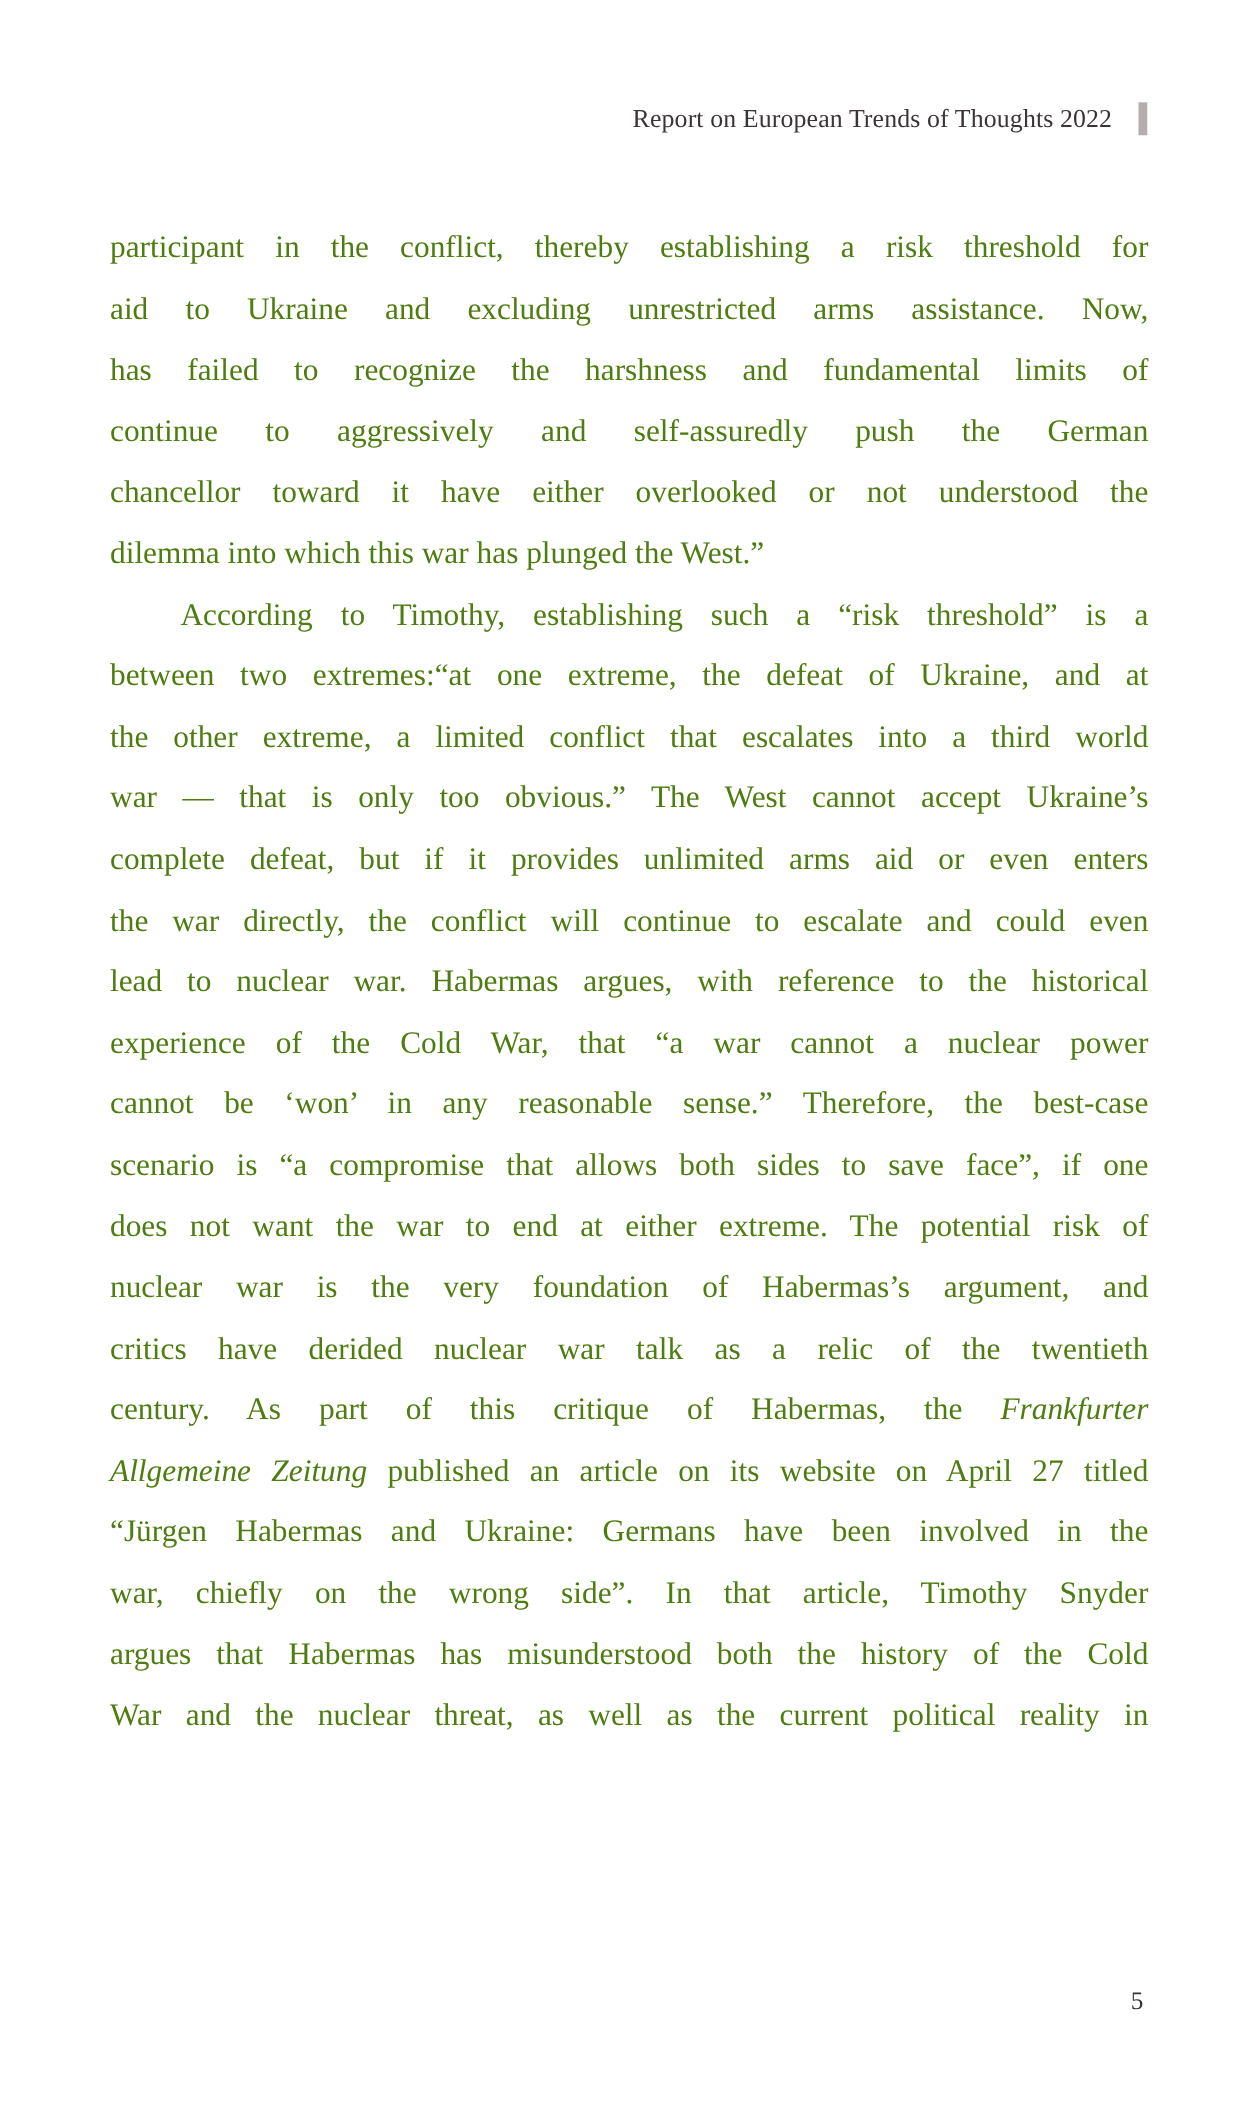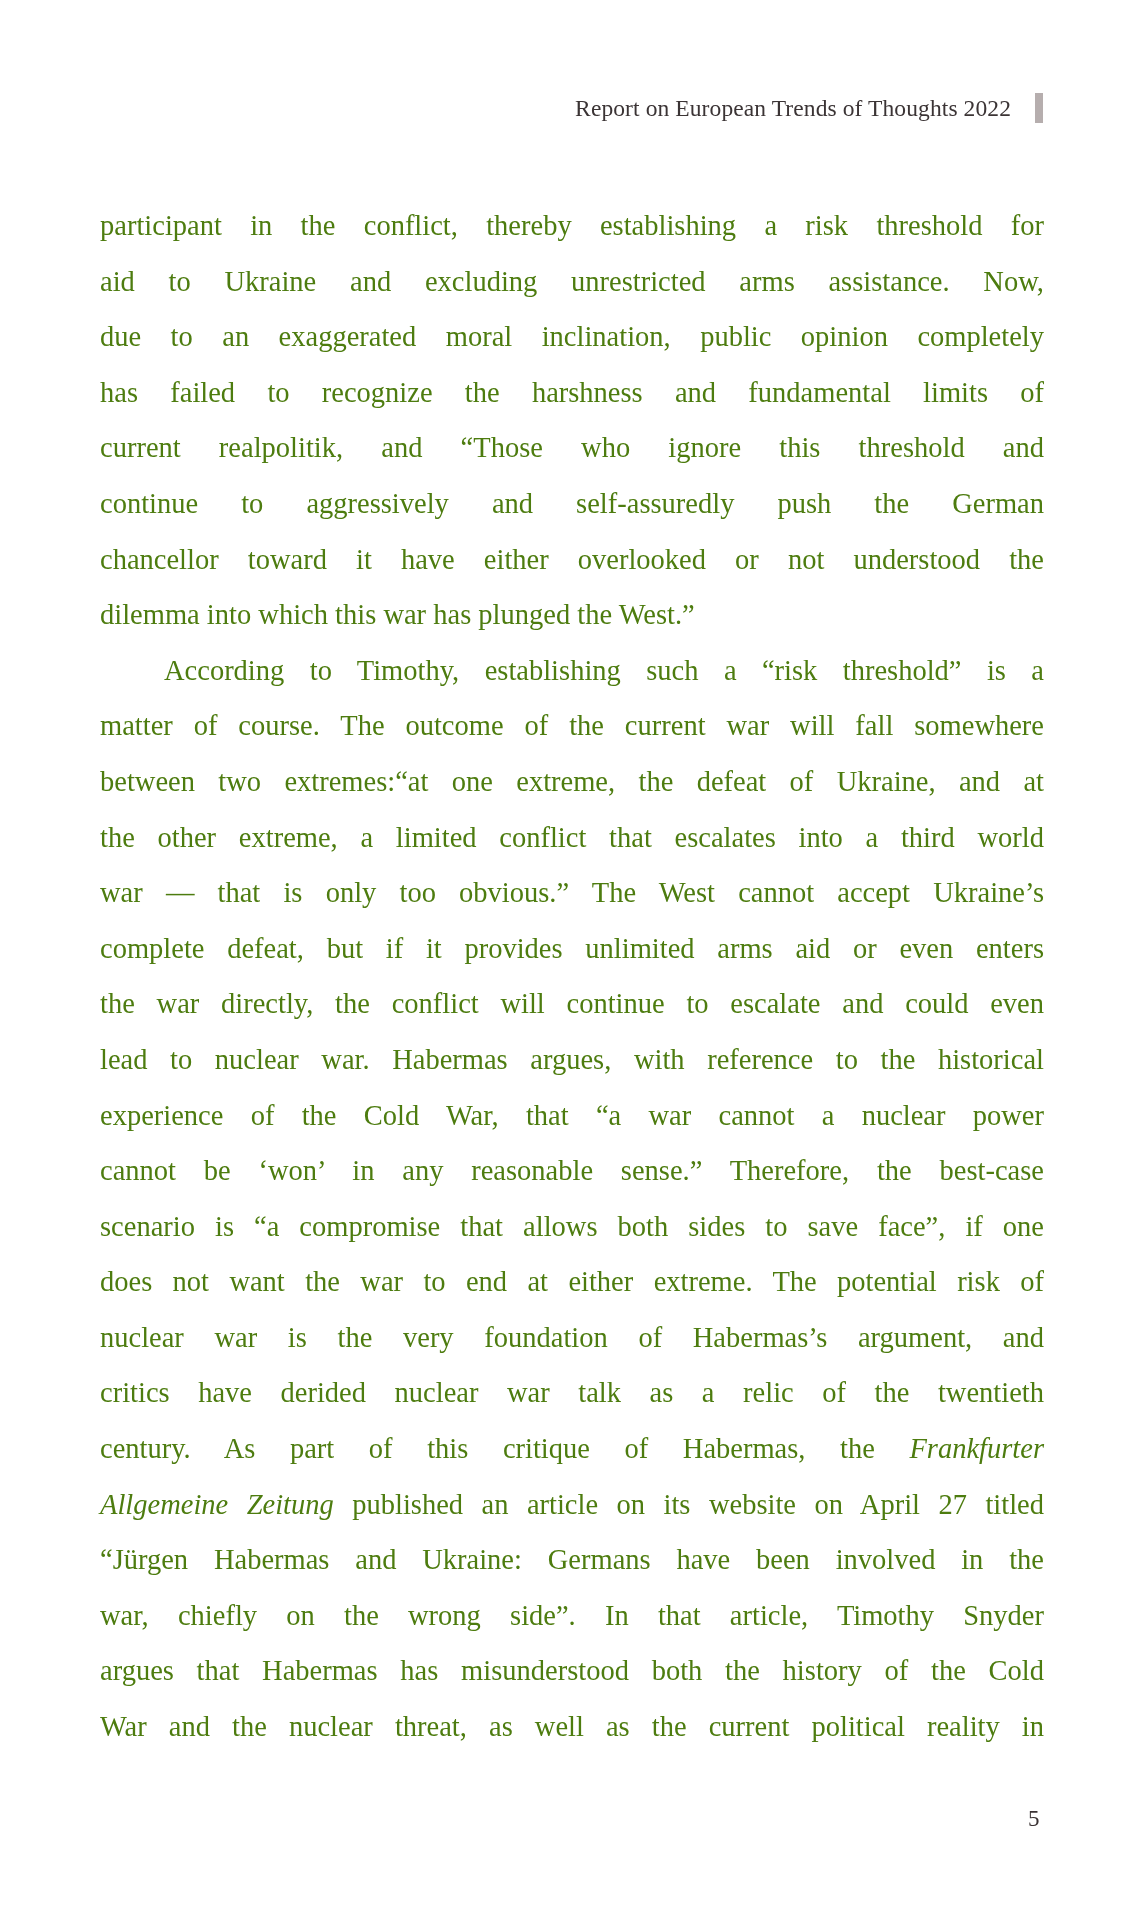--- a/index.html
+++ b/index.html
@@ -70,31 +70,28 @@
 <body>
 
 <div class="running-header">Report on European Trends of Thoughts 2022</div>
 <div class="header-bar"></div>
 
 <div class="body-text">
 
   <div>
     <div class="line">participant in the conflict, thereby establishing a risk threshold for</div>
     <div class="line">aid to Ukraine and excluding unrestricted arms assistance. Now,</div>
-    <div class="line">due to an exaggerated moral inclination, public opinion completely</div>
     <div class="line">has failed to recognize the harshness and fundamental limits of</div>
-    <div class="line">current realpolitik, and “Those who ignore this threshold and</div>
     <div class="line">continue to aggressively and self-assuredly push the German</div>
     <div class="line">chancellor toward it have either overlooked or not understood the</div>
     <div class="line last">dilemma into which this war has plunged the West.”</div>
   </div>
 
   <div>
     <div class="line indent">According to Timothy, establishing such a “risk threshold” is a</div>
-    <div class="line">matter of course. The outcome of the current war will fall somewhere</div>
     <div class="line">between two extremes:“at one extreme, the defeat of Ukraine, and at</div>
     <div class="line">the other extreme, a limited conflict that escalates into a third world</div>
     <div class="line">war — that is only too obvious.” The West cannot accept Ukraine’s</div>
     <div class="line">complete defeat, but if it provides unlimited arms aid or even enters</div>
     <div class="line">the war directly, the conflict will continue to escalate and could even</div>
     <div class="line">lead to nuclear war. Habermas argues, with reference to the historical</div>
     <div class="line">experience of the Cold War, that “a war cannot a nuclear power</div>
     <div class="line">cannot be ‘won’ in any reasonable sense.” Therefore, the best-case</div>
     <div class="line">scenario is “a compromise that allows both sides to save face”, if one</div>
     <div class="line">does not want the war to end at either extreme. The potential risk of</div>

